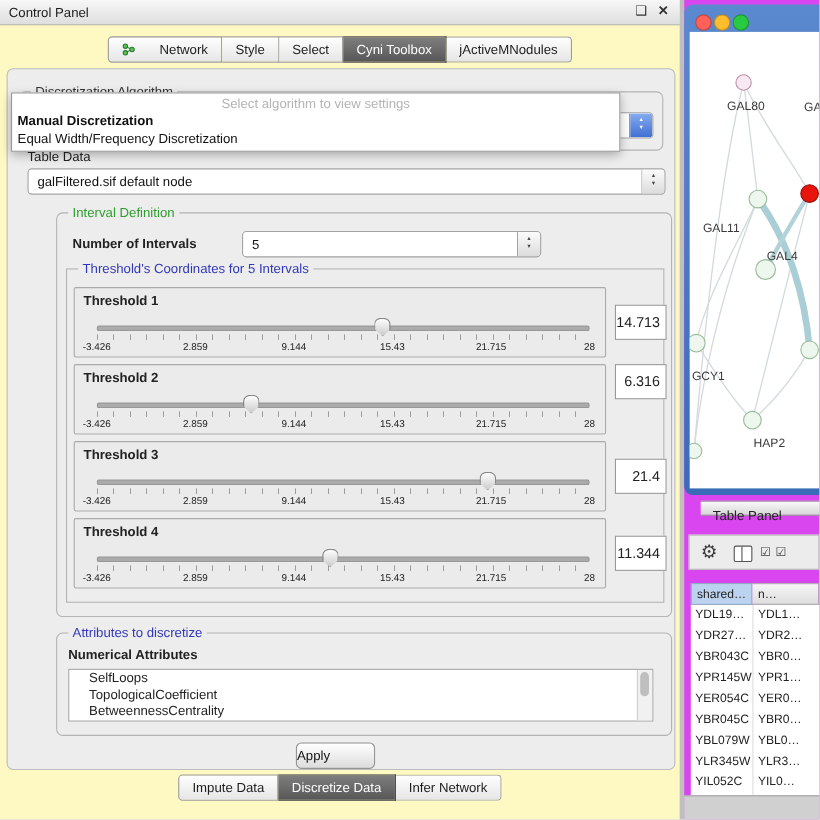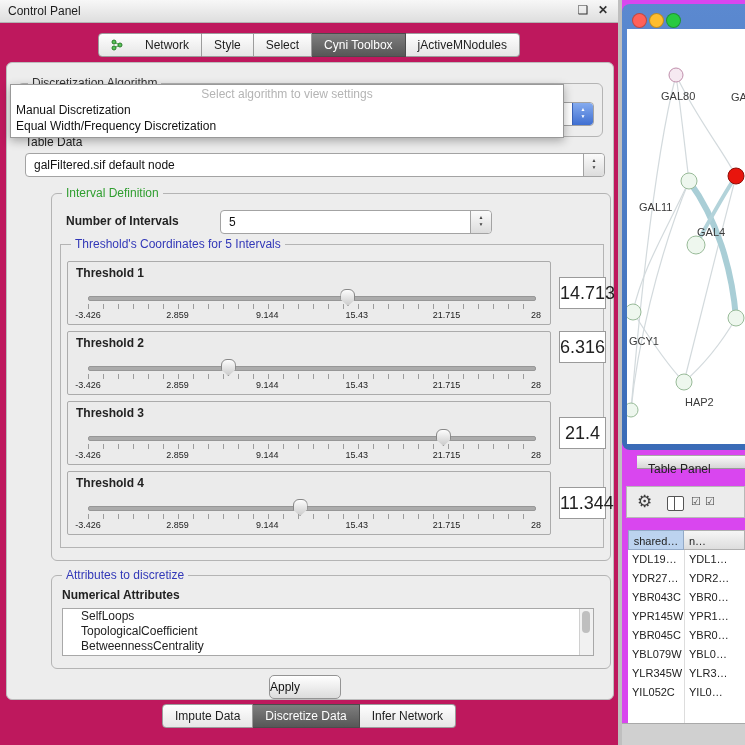--- a/index.html
+++ b/index.html
@@ -1,20 +1,20 @@
 <!DOCTYPE html>
 <html><head>
 <meta charset="utf-8">
 <style>
   html,body{margin:0;padding:0}
   body{width:745px;height:745px;position:relative;overflow:hidden;
        background:#cfcfcf;font-family:"Liberation Sans",sans-serif;
        -webkit-font-smoothing:antialiased;color:#222}
   
-  .left-window{position:absolute;left:0;top:0;width:618px;height:745px;background:#be185d}
+  .left-window{position:absolute;left:0;top:0;width:618px;height:745px;background:#fef9c3}
   .titlebar{position:absolute;left:0;top:0;width:618px;height:22px;
             background:linear-gradient(#f7f7f7,#dedede);border-bottom:1px solid #b3b3b3}
   .titlebar .wtitle{position:absolute;left:8px;top:4px;font-size:12px;color:#1c1c1c}
   .winbtn{position:absolute;top:3px;font-size:12px;color:#333;width:14px;text-align:center;cursor:default}
   .winbtn.float{right:28px}
   .winbtn.close{right:8px;font-weight:bold}
   
   .tabrow{position:absolute;left:0;width:618px;display:flex;justify-content:center}
   .tabrow.top{top:33px}
   .tabrow.bottom{top:704px}
@@ -61,21 +61,21 @@
          border:1px solid #979797;border-radius:2px}
   .thumb{position:absolute;top:1px;width:13px;height:15px;margin-left:-6px;
          background:linear-gradient(#fdfdfd,#cccccc);border:1px solid #878787;
          border-radius:6px 6px 2px 2px;
          clip-path:polygon(0 0,100% 0,100% 60%,50% 100%,0 60%)}
   .ticks{position:absolute;left:0;right:0;top:16px;height:5px;
          background-image:repeating-linear-gradient(to right,#9b9b9b 0,#9b9b9b 1px,transparent 1px,transparent 15px)}
   .ticklabels{position:absolute;left:0;right:0;top:22px;height:10px}
   .ticklabels span{position:absolute;transform:translateX(-50%);font-size:9px;color:#222;white-space:nowrap}
   .valbox{position:absolute;left:498px;width:40px;height:30px;background:#fff;border:1px solid #9a9a9a;
-          font-size:18px;line-height:30px;text-align:right;padding-right:5px}
+          font-size:13px;line-height:30px;text-align:right;padding-right:5px}
   
   .listbox{position:absolute;left:10px;top:32px;right:16px;height:46px;background:#fff;
            border:1px solid #a8a8a8;overflow:hidden;font-size:12px}
   .listbox .li{height:15px;line-height:15px;padding-left:18px;white-space:nowrap}
   .vscroll{position:absolute;right:0;top:0;width:13px;height:100%;background:#f1f1f1;border-left:1px solid #d0d0d0}
   .vthumb{position:absolute;left:2px;top:2px;width:8px;height:22px;background:#bfbfbf;border-radius:4px}
   
   .apply{position:absolute;left:262px;top:612px;width:70px;height:22px;border:1px solid #949494;
          border-radius:5px;background:linear-gradient(#ffffff,#dcdcdc);font-size:12px;
          text-align:left;line-height:22px;color:#111}
@@ -266,21 +266,21 @@
           <div class="vthumb"></div>
         </div>
       </div>
     </div>
 
     <div class="apply">Apply</div>
   </div>
 
   <div class="dropdown">
     <div class="hint">Select algorithm to view settings</div>
-    <div class="opt" style="font-weight:normal">Manual Discretization</div>
+    <div class="opt" style="font-weight:bold">Manual Discretization</div>
     <div class="opt">Equal Width/Frequency Discretization</div>
   </div>
 
   <div class="tabrow bottom">
     <div class="tab">
       <span>Impute Data</span>
     </div>
     <div class="tab selected">
       <span>Discretize Data</span>
     </div>
@@ -357,20 +357,24 @@
     </div>
     <div class="trow">
       <span class="c0">YBR043C</span>
       <span class="c1">YBR0…</span>
     </div>
     <div class="trow">
       <span class="c0">YPR145W</span>
       <span class="c1">YPR1…</span>
     </div>
     <div class="trow">
+      <span class="c0">YER054C</span>
+      <span class="c1">YER0…</span>
+    </div>
+    <div class="trow">
       <span class="c0">YBR045C</span>
       <span class="c1">YBR0…</span>
     </div>
     <div class="trow">
       <span class="c0">YBL079W</span>
       <span class="c1">YBL0…</span>
     </div>
     <div class="trow">
       <span class="c0">YLR345W</span>
       <span class="c1">YLR3…</span>

